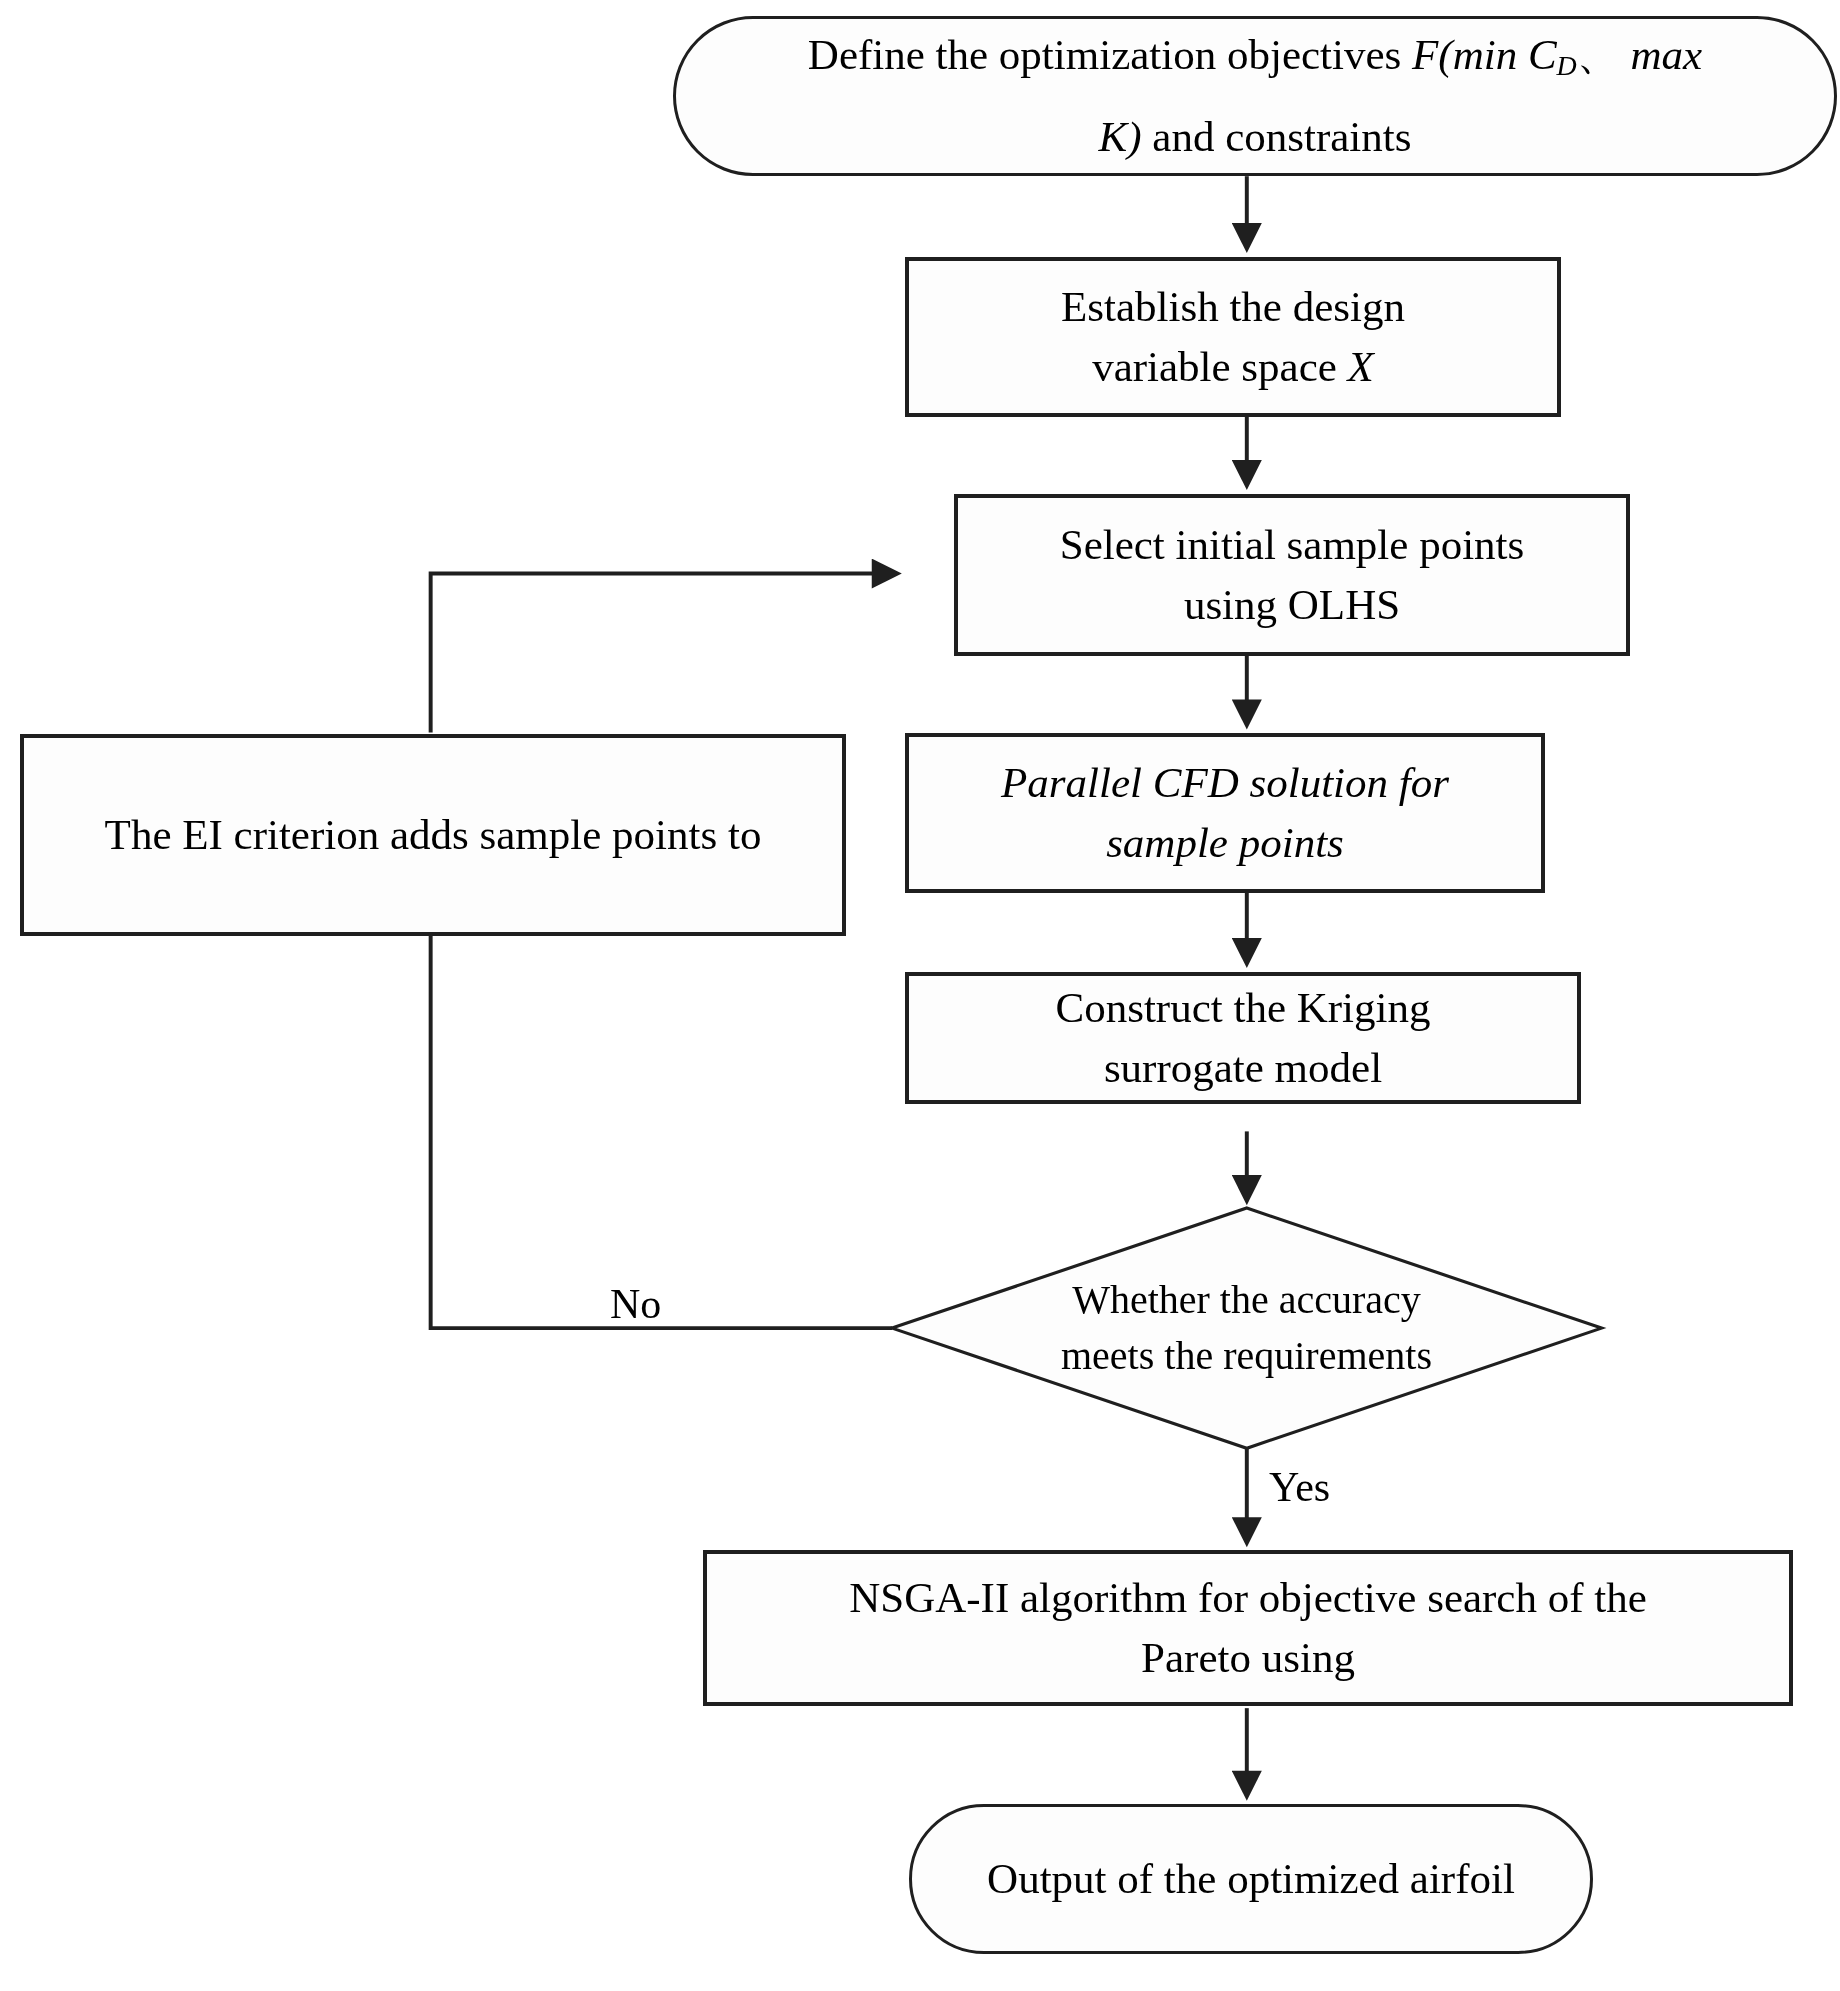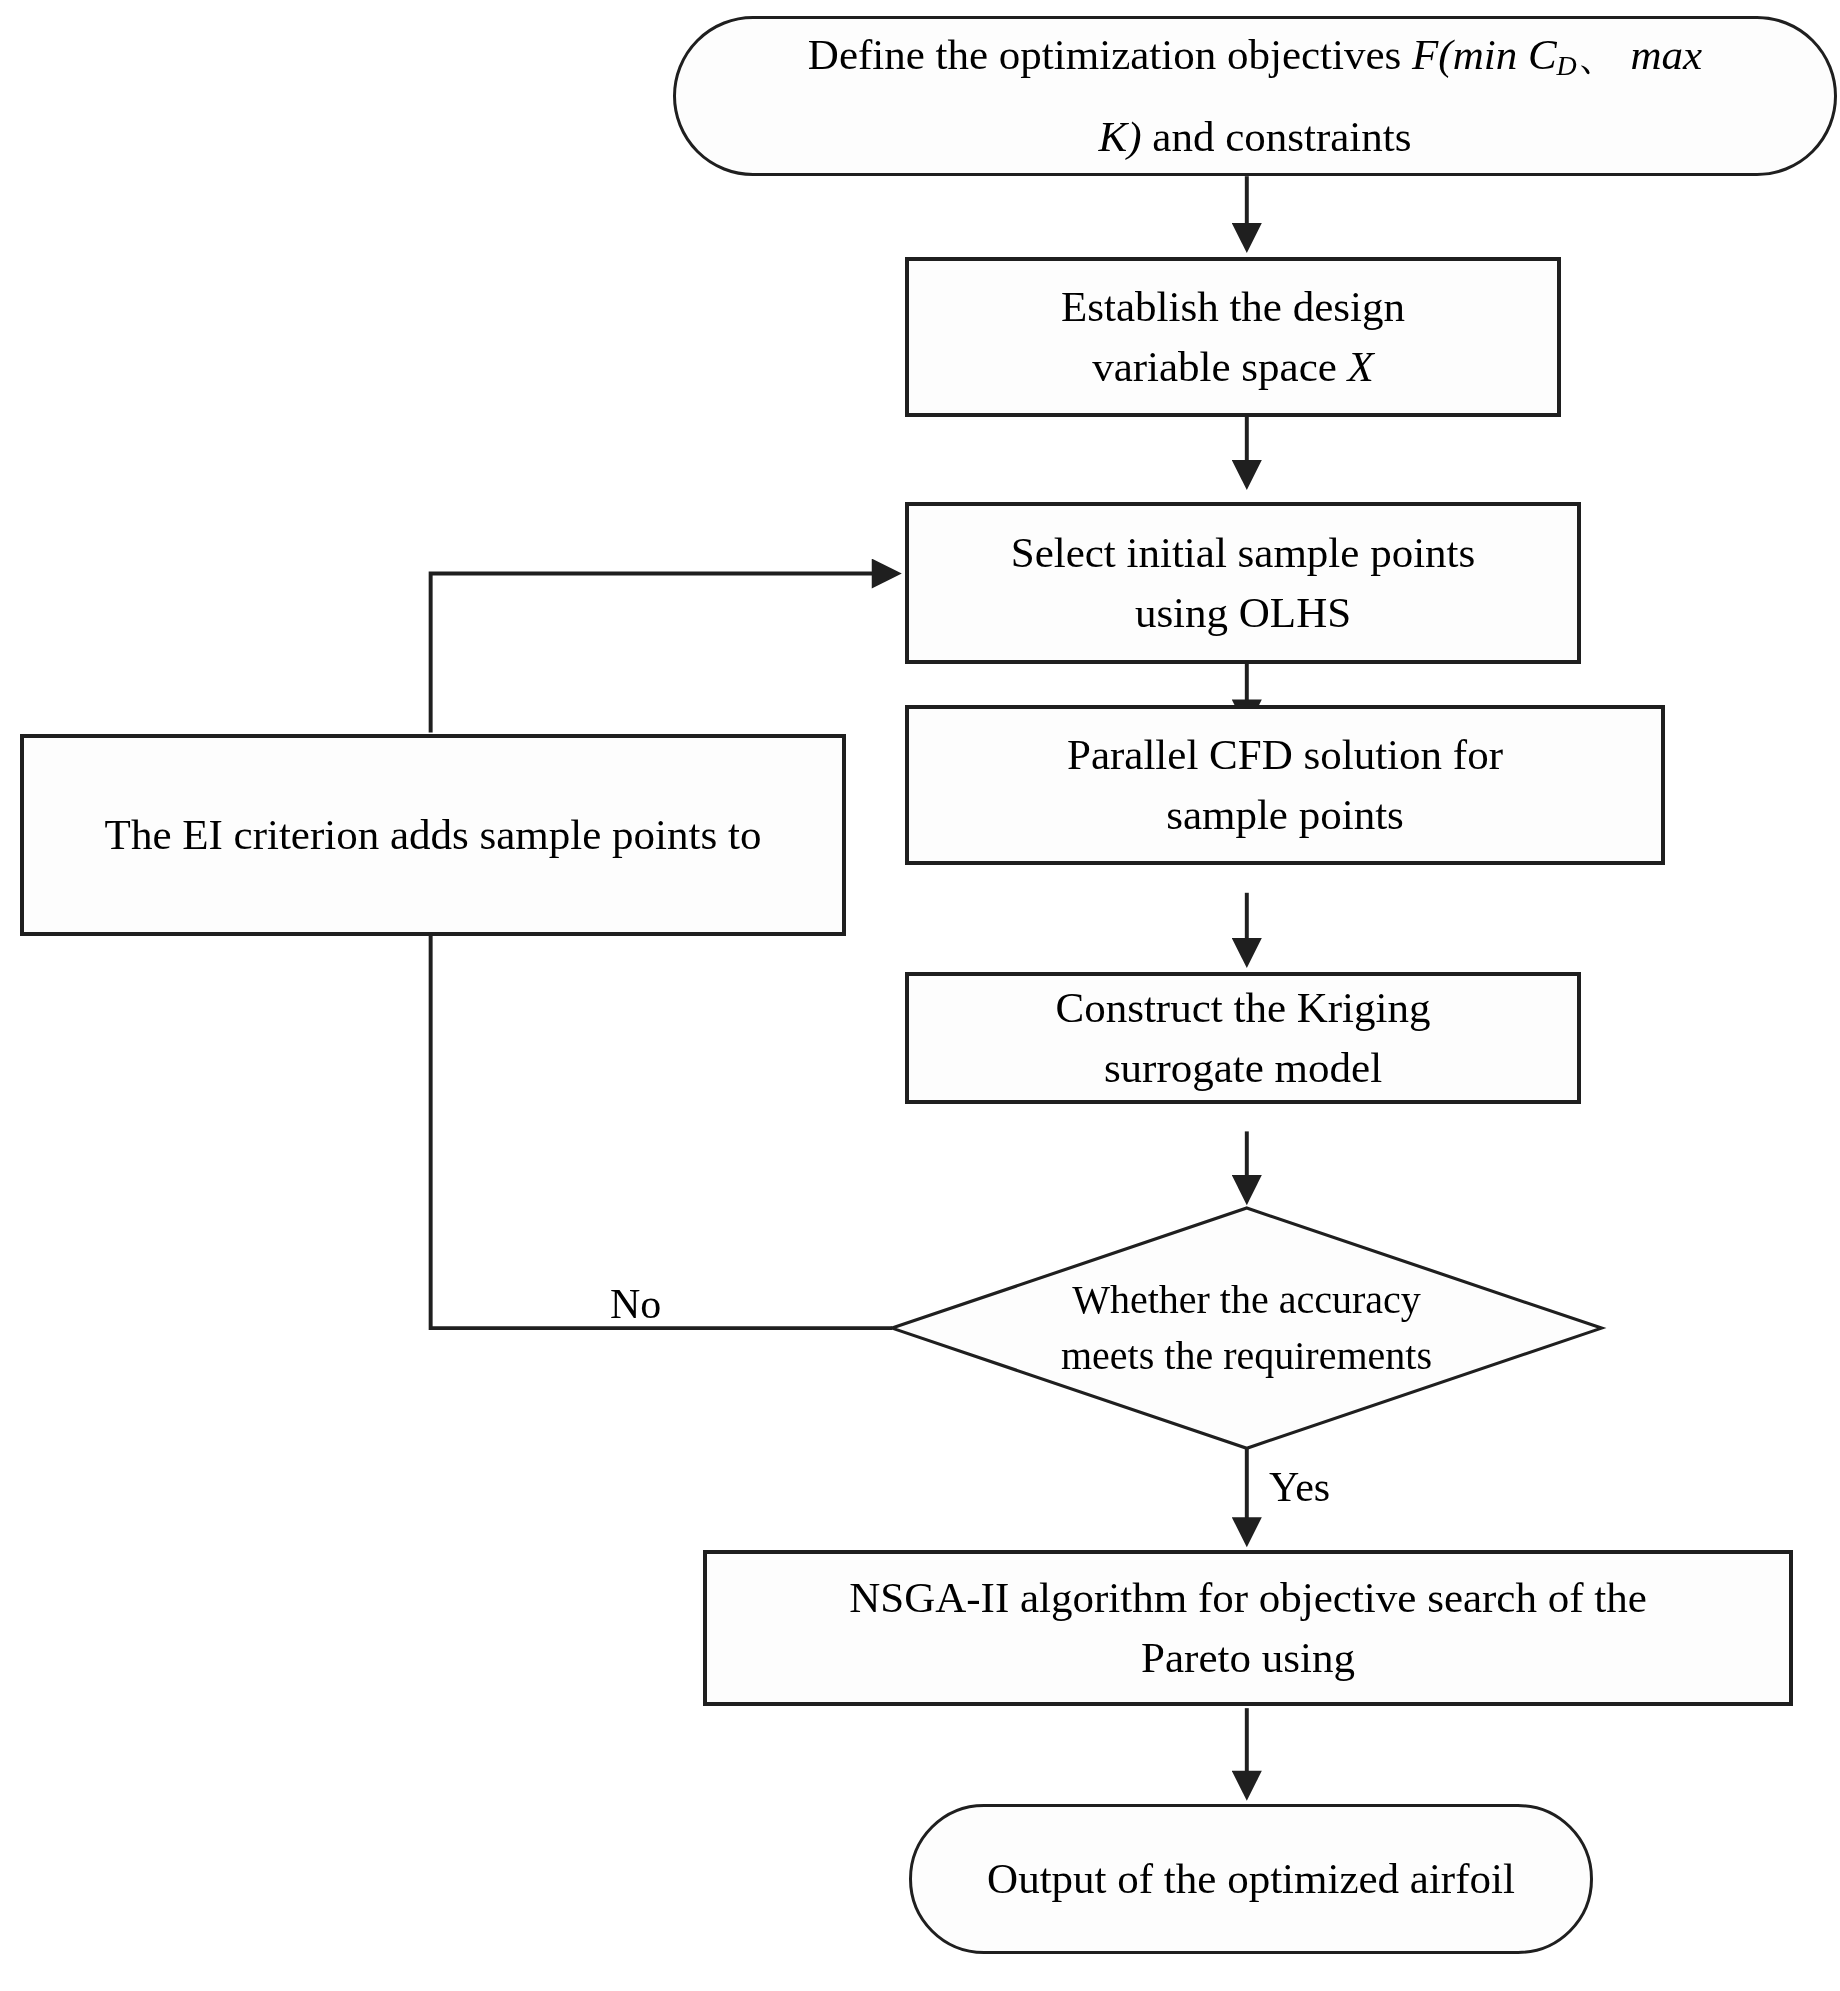--- a/index.html
+++ b/index.html
@@ -33,22 +33,22 @@
   .sub{font-style:italic;font-size:0.65em;vertical-align:-0.22em;}
   .edge-label{
     position:absolute;
     font-size:42px;
     line-height:1;
     background:transparent;
   }
   
   #n-start   {left:673px;  top:16px;   width:1164px; height:160px; border-radius:81px;}
   #n-establish{left:905px;top:257px;  width:656px;  height:160px;}
-  #n-select  {left:905px; top:494px;  width:676px;  height:162px;margin-top:8px;}
-  #n-cfd     {left:905px; top:705px;  width:760px;  height:160px;}
+  #n-select  {left:954px; top:494px;  width:676px;  height:162px;}
+  #n-cfd     {left:905px; top:733px;  width:640px;  height:160px;font-style:italic;}
   #n-kriging {left:905px; top:972px; width:676px;  height:132px;}
   #n-decision{left:932px; top:1234px; width:629px;  height:188px; font-size:40px;}
   #n-ei      {left:20px;   top:734px;  width:826px; height:202px;}
   #n-nsga    {left:703px;  top:1550px; width:1090px; height:156px;}
   #n-output  {left:909px; top:1804px; width:684px;  height:150px; border-radius:76px;}
   #lbl-no    {left:610px;  top:1283px;}
   #lbl-yes   {left:1269px; top:1466px;}
 </style>
 </head>
 <body>

